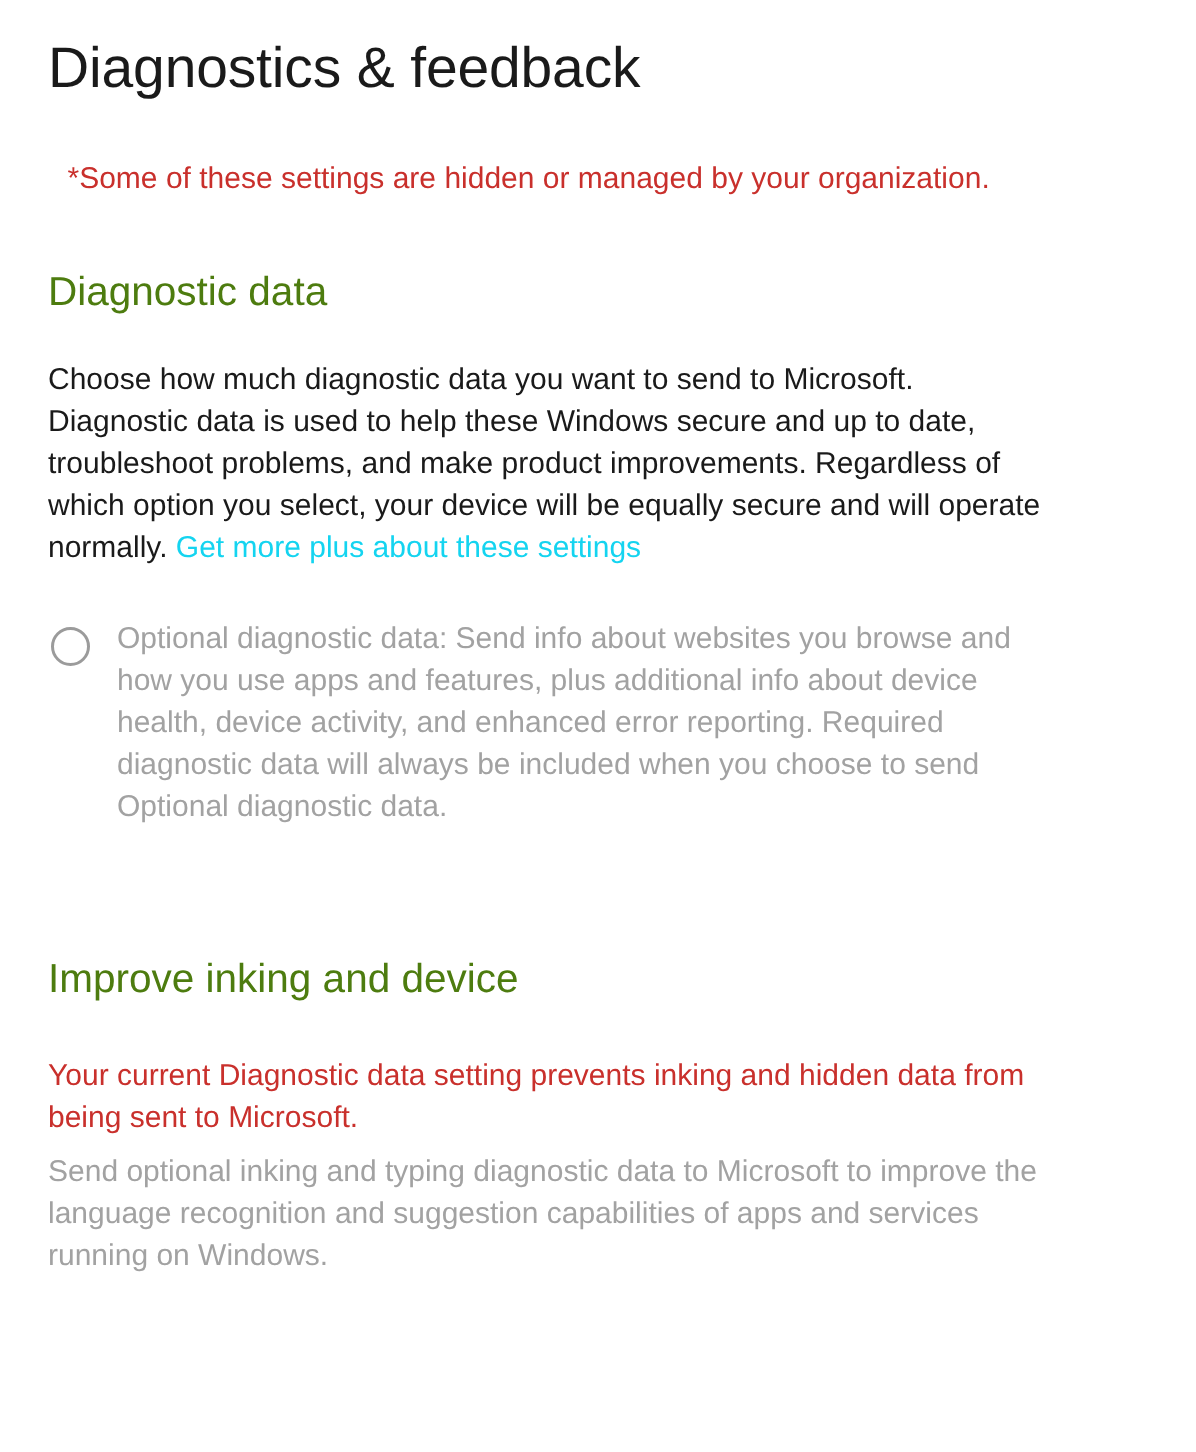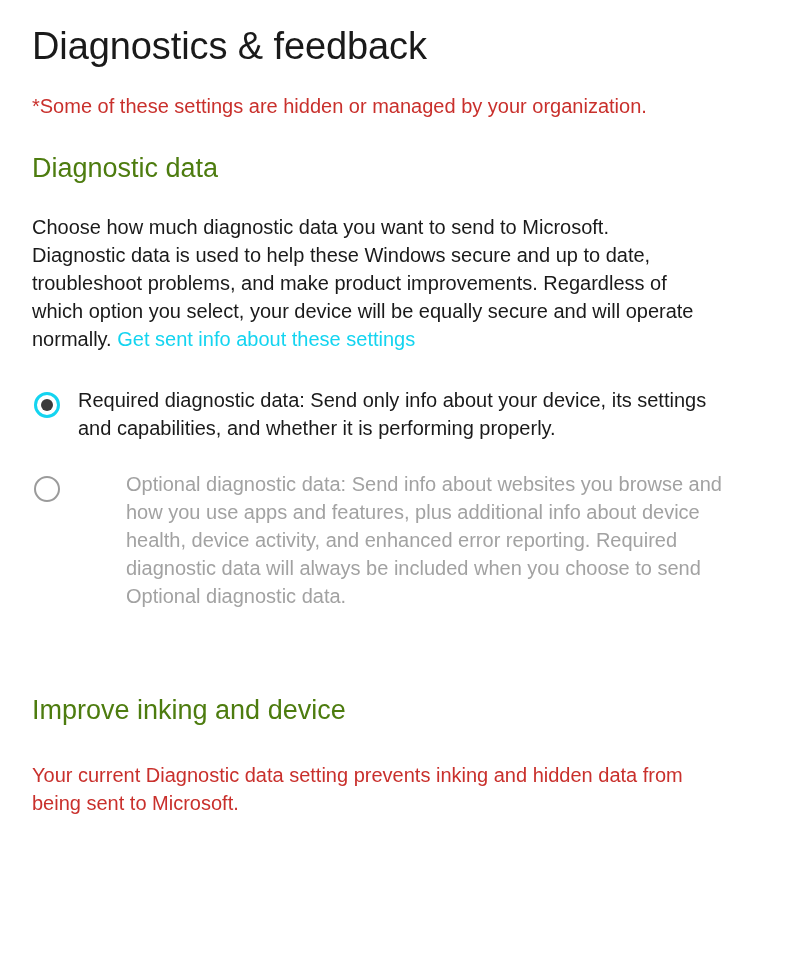--- a/index.html
+++ b/index.html
@@ -43,21 +43,21 @@
     padding-top: 24px;
     white-space: nowrap;
   }
 
   
   .org-notice {
     font-size: 20px;
     font-weight: 400;
     color: #c9302c;
     line-height: 1.3;
-    margin: 0;
+    margin: 13px;
     padding-top: 24px;
     white-space: nowrap;
   }
 
   
   .section-heading {
     font-size: 27px;
     font-weight: 300;
     color: #4d7c0f;
     line-height: 1.2;
@@ -174,41 +174,38 @@
 
     <h1 class="page-title">Diagnostics &amp; feedback</h1>
 
     <p class="org-notice">*Some of these settings are hidden or managed by your organization.</p>
 
     <section class="section-diagnostic-data">
 
       <h2 class="section-heading">Diagnostic data</h2>
 
       <p class="body-text">
-        <span>Choose how much diagnostic data you want to send to Microsoft. Diagnostic data is used to help these Windows secure and up to date, troubleshoot problems, and make product improvements. Regardless of which option you select, your device will be equally secure and will operate normally. </span><a class="inline-link" href="#">Get sent info about these settings</a>
+        <span>Choose how much diagnostic data you want to send to Microsoft. Diagnostic data is used to help these Windows secure and up to date, troubleshoot problems, and make product improvements. Regardless of which option you select, your device will be equally secure and will operate normally. </span><a class="inline-link" href="#">Get more plus about these settings</a>
       </p>
 
       <div class="radio-group">
 
-        <div class="radio-option">
-          <span class="radio-mark is-checked"></span>
-          <span class="radio-label">Required diagnostic data: Send only info about your device, its settings and capabilities, and whether it is performing properly.</span>
-        </div>
 
         <div class="radio-option is-disabled">
           <span class="radio-mark is-unchecked"></span>
           <span class="radio-label">Optional diagnostic data: Send info about websites you browse and how you use apps and features, plus additional info about device health, device activity, and enhanced error reporting. Required diagnostic data will always be included when you choose to send Optional diagnostic data.</span>
         </div>
 
       </div>
     </section>
 
     <section class="section-inking">
 
       <h2 class="section-heading">Improve inking and device</h2>
 
       <p class="warning-text">Your current Diagnostic data setting prevents inking and hidden data from being sent to Microsoft.</p>
 
+      <p class="muted-text">Send optional inking and typing diagnostic data to Microsoft to improve the language recognition and suggestion capabilities of apps and services running on Windows.</p>
 
     </section>
 
   </div>
 </div>
 
 </body></html>

